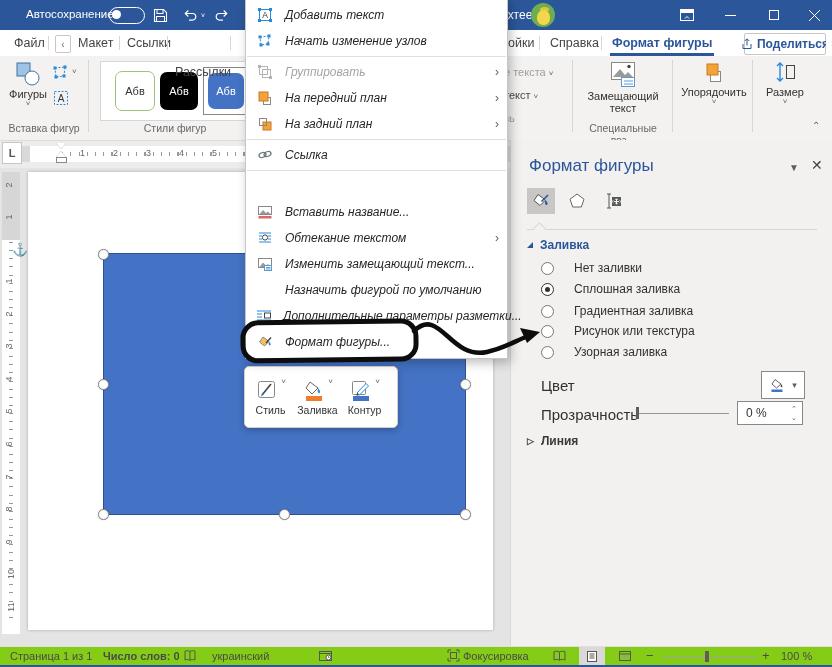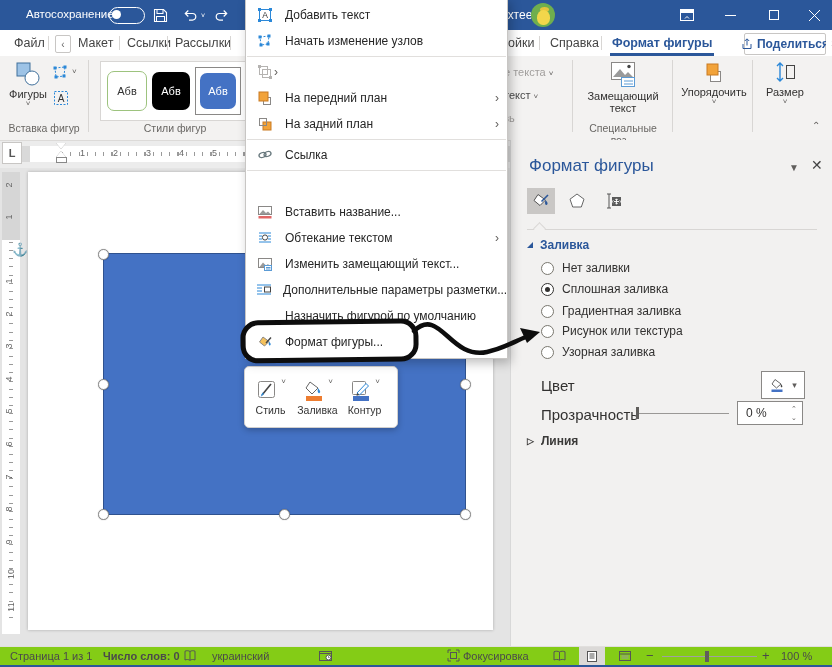--- a/index.html
+++ b/index.html
@@ -30,21 +30,21 @@
              display:flex;align-items:center;justify-content:center;font-size:10px;color:#666;background:#fff;}
   .sharebtn{position:absolute;left:744px;top:3px;width:80px;height:20px;border:1px solid #c8c6c4;border-radius:2px;
             display:flex;align-items:center;justify-content:center;gap:4px;color:#2b579a;font-weight:bold;font-size:12px;background:#fff;}
 
   
   .ribbon{position:absolute;left:0;top:56px;width:832px;height:84px;background:#f3f2f1;border-bottom:1px solid #dcdad8;z-index:5;}
   .rib-div{position:absolute;top:4px;width:1px;height:72px;background:#d8d6d4;}
   .grouplabel{position:absolute;top:66px;font-size:10.5px;color:#696764;text-align:center;}
   .bigbtn{position:absolute;top:4px;display:flex;flex-direction:column;align-items:center;font-size:11px;color:#323130;}
   .chev{font-size:8px;color:#605e5c;line-height:8px;}
-  .stylebox{position:absolute;left:100px;top:5px;width:150px;height:58px;background:#fff;border:1px solid #d8d6d4;display:flex;align-items:center;padding-left:6px;gap:5px;}
+  .stylebox{position:absolute;left:100px;top:5px;width:150px;height:58px;background:#fff;border:1px solid #d8d6d4;display:flex;align-items:center;padding-left:6px;gap:5px;justify-content:center;}
   .thumb{width:38px;height:38px;border-radius:7px;display:flex;align-items:center;justify-content:center;font-size:11px;}
   .thumb.t1{background:#fff;border:1.5px solid #9dc37e;color:#333;}
   .thumb.t2{background:#000;color:#fff;}
   .selwrap{width:44px;height:46px;border:1.5px solid #8a8886;background:#fff;display:flex;align-items:center;justify-content:center;}
   .thumb.t3{background:#4472c4;color:#fff;width:36px;height:36px;}
   .partial{position:absolute;left:504px;font-size:11px;color:#a19f9d;white-space:nowrap;}
 
   
   .rulerband{position:absolute;left:0;top:140px;width:510px;height:28px;background:#ececec;}
   .tabsel{position:absolute;left:2px;top:2px;width:18px;height:20px;background:#fff;border:1px solid #c8c6c4;
@@ -77,37 +77,37 @@
   .minibar{position:absolute;left:244px;top:366px;width:148px;height:54px;background:#fff;border:1px solid #d2d0ce;border-radius:5px;
            box-shadow:0 2px 6px rgba(0,0,0,.25);z-index:8;display:flex;padding:3px 2px;}
   .minibtn{width:47px;display:flex;flex-direction:column;align-items:center;justify-content:center;font-size:10.5px;color:#333;}
   .minibtn .irow{display:flex;align-items:flex-start;gap:2px;height:26px;}
 
   
   .cmenu{position:absolute;left:245px;top:-2px;width:261px;background:#fff;border:1px solid #c8c6c4;
          box-shadow:3px 4px 10px rgba(0,0,0,.25);z-index:30;padding:3px 0;}
   .mi{height:26px;display:flex;align-items:center;padding:0 8px 0 10px;}
   .mi-ic{width:18px;height:16px;display:flex;align-items:center;justify-content:center;}
-  .mi-lb{margin-left:11px;font-size:12px;color:#262626;flex:1;white-space:nowrap;}
+  .mi-lb{margin-left:11px;font-size:12px;color:#262626;flex:1;white-space:nowrap;font-style:italic;}
   .mi .sub{color:#605e5c;font-size:12px;}
   .mi.dis .mi-lb{color:#a7a5a3;}
   .msep{height:1px;background:#e1dfdd;margin:2px 1px;}
 
   
   .panel{position:absolute;left:510px;top:140px;width:322px;height:508px;background:#f2f1f0;border-left:1px solid #d8d8d8;z-index:6;}
   .p-title{position:absolute;left:18px;top:16px;font-size:17px;color:#2b579a;}
   .p-caret{position:absolute;left:278px;top:22px;font-size:10px;color:#605e5c;}
   .p-close{position:absolute;left:300px;top:17px;font-size:14px;color:#444;}
   .p-tab{position:absolute;top:48px;width:28px;height:26px;display:flex;align-items:center;justify-content:center;}
   .p-tab.sel{background:#c9c7c5;}
   .p-divider{position:absolute;left:16px;top:89px;width:290px;height:1px;background:#d8d6d4;}
   .p-notch{position:absolute;left:24px;top:84px;width:8px;height:8px;background:#f2f1f0;border-top:1px solid #d8d6d4;border-left:1px solid #d8d6d4;transform:rotate(45deg);}
   .sect-head{position:absolute;left:16px;display:flex;align-items:center;gap:7px;font-weight:bold;font-size:12px;}
   .tri-exp{width:0;height:0;border-bottom:6px solid #2b579a;border-left:6px solid transparent;}
-  .radio-row{position:absolute;left:30px;display:flex;align-items:flex-end;gap:8px;font-size:12px;color:#323130;}
+  .radio-row{position:absolute;left:30px;display:flex;align-items:flex-end;gap:20px;font-size:12px;color:#323130;}
   .rdot{width:13px;height:13px;border-radius:50%;border:1px solid #79776f;background:#fff;box-sizing:border-box;display:flex;align-items:center;justify-content:center;}
   .rdot.on{border-color:#323130;}
   .rdot.on::after{content:"";width:5px;height:5px;border-radius:50%;background:#323130;}
   .p-lbl{position:absolute;left:30px;font-size:15px;color:#323130;}
   .colorbtn{position:absolute;left:250px;top:231px;width:42px;height:26px;background:#fff;border:1px solid #8a8886;
             display:flex;align-items:center;justify-content:space-evenly;}
   .slider-track{position:absolute;left:126px;top:273px;width:92px;height:1px;background:#9a9896;}
   .slider-thumb{position:absolute;left:125px;top:267px;width:3px;height:12px;background:#5f5d5b;}
   .spinner{position:absolute;left:226px;top:261px;width:64px;height:22px;background:#fff;border:1px solid #8a8886;display:flex;align-items:center;}
   .spinner .val{flex:1;padding-left:8px;font-size:12px;color:#323130;}
@@ -275,21 +275,21 @@
   </div>
 
   <div class="tabrow">
     <div class="rtab" style="left:12px;">Файл</div>
     <div class="rtab-sep" style="left:48px;"></div>
     <div class="tabscroll" style="left:55px;">‹</div>
     <div class="rtab" style="left:76px;">Макет</div>
     <div class="rtab-sep" style="left:119px;"></div>
     <div class="rtab" style="left:125px;">Ссылки</div>
     <div class="rtab-sep" style="left:167px;"></div>
-    <div class="rtab" style="left:173px;">Рассылки</div>
+    <div class="rtab" style="left:173px;margin-top:29px;">Рассылки</div>
     <div class="rtab-sep" style="left:230px;"></div>
     <div class="rtab" style="left:506px;">ойки</div>
     <div class="rtab-sep" style="left:539px;"></div>
     <div class="rtab" style="left:548px;">Справка</div>
     <div class="rtab-sep" style="left:601px;"></div>
     <div class="rtab active" style="left:610px;">Формат фигуры</div>
     <div class="sharebtn">
       <span>
         <svg width="12" height="12" viewBox="0 0 12 12">
             <path d="M2 6v4.5h8V6" fill="none" stroke="#2b579a"></path>
@@ -427,20 +427,21 @@
     <div class="msep"></div>
     <div class="mi dis">
       <span class="mi-ic">
         <svg width="16" height="16" viewBox="0 0 16 16">
             <rect x="2.5" y="2.5" width="8" height="8" fill="none" stroke="#b5b3b1"></rect>
             <rect x="5.5" y="5.5" width="8" height="8" fill="none" stroke="#b5b3b1"></rect>
             <rect x="1" y="1" width="3" height="3" fill="#b5b3b1"></rect>
             <rect x="12" y="12" width="3" height="3" fill="#b5b3b1"></rect>
           </svg>
       </span>
+      <span class="mi-lb">Группировать</span>
       <span class="sub">›</span>
     </div>
     <div class="mi">
       <span class="mi-ic">
         <svg width="16" height="16" viewBox="0 0 16 16">
             <rect x="6.5" y="7.5" width="7" height="7" fill="#fff" stroke="#8a8886"></rect>
             <rect x="2" y="2" width="9" height="9" fill="#f2a33a" stroke="#c97b22"></rect>
           </svg>
       </span>
       <span class="mi-lb">На передний план</span>
@@ -506,36 +507,36 @@
             <rect x="1.5" y="2.5" width="13" height="9" fill="#fff" stroke="#8a8886"></rect>
             <path d="M2.5 11 L6 6.5 L9 9.5 L11 8 L13.5 11 Z" fill="#9a9a9a"></path>
             <rect x="7.5" y="9.5" width="7" height="5" fill="#fff" stroke="#5b9bd5"></rect>
             <line x1="9" y1="11.5" x2="13.5" y2="11.5" stroke="#5b9bd5"></line>
             <line x1="9" y1="13" x2="13.5" y2="13" stroke="#5b9bd5"></line>
           </svg>
       </span>
       <span class="mi-lb">Изменить замещающий текст...</span>
     </div>
     <div class="mi">
+      <span class="mi-ic"></span>
+      <span class="mi-lb">Назначить фигурой по умолчанию</span>
+    </div>
+    <div class="mi">
       <span class="mi-ic">
         <svg width="16" height="16" viewBox="0 0 16 16">
             <g stroke="#2b88d8">
               <line x1="1" y1="3" x2="15" y2="3"></line>
               <line x1="1" y1="6" x2="6" y2="6"></line>
               <line x1="1" y1="9" x2="6" y2="9"></line>
               <line x1="1" y1="12" x2="15" y2="12"></line>
             </g>
             <rect x="8.5" y="5" width="6" height="5" fill="#fff" stroke="#444"></rect>
           </svg>
       </span>
       <span class="mi-lb">Дополнительные параметры разметки...</span>
-    </div>
-    <div class="mi">
-      <span class="mi-ic"></span>
-      <span class="mi-lb">Назначить фигурой по умолчанию</span>
     </div>
     <div class="mi">
       <span class="mi-ic">
         <svg width="16" height="16" viewBox="0 0 16 16">
             <path d="M6 3 L12 7.5 L7.5 12 L2.5 8 Z" fill="#f4c15c" stroke="#8a8886"></path>
             <path d="M12 7.5 c1.6 1.8 2.3 3 1.2 3.8 c-1 .7 -2 -.8 -1.2 -3.8" fill="#2b88d8"></path>
             <path d="M9 9 L14 3.5" stroke="#444" stroke-width="1.4"></path>
           </svg>
       </span>
       <span class="mi-lb">Формат фигуры...</span>

